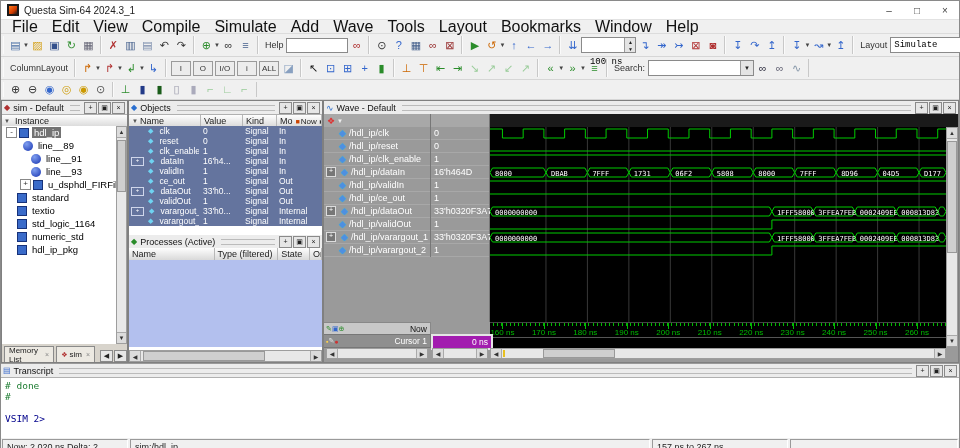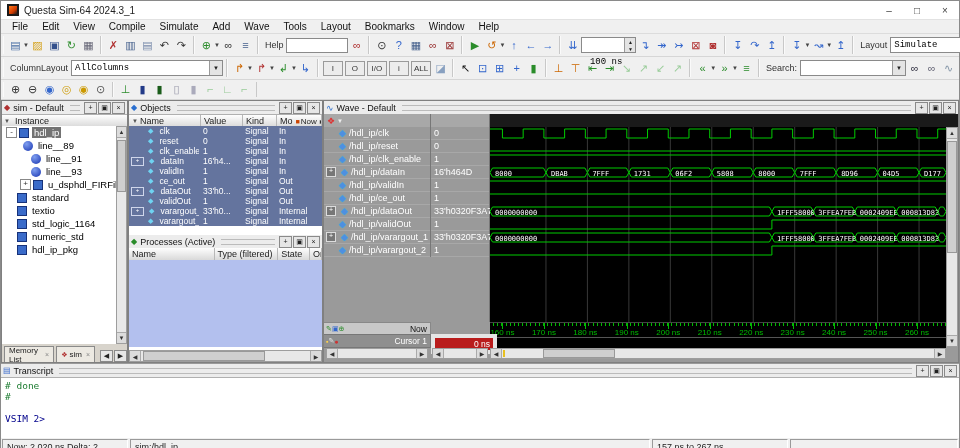--- a/index.html
+++ b/index.html
@@ -7,21 +7,21 @@
   .app{position:relative;width:958px;height:446px;border:1px solid #8a8a8a;background:#f0f0f0;}
   
   .titlebar{height:18px;background:#ffffff;display:flex;align-items:center;border-bottom:1px solid #e2e2e2;}
   .applogo{width:12px;height:12px;margin:0 5px 0 6px;background:#1a1a1a;position:relative;flex:0 0 auto;}
   .applogo::after{content:"";position:absolute;left:2px;top:2px;width:8px;height:8px;background:linear-gradient(135deg,#ff7a1a 0%,#d23b00 60%,#1a1a1a 100%);}
   .apptitle{font-size:10px;color:#222;}
   .wincontrols{margin-left:auto;display:flex;height:100%;}
   .winbtn{width:28px;height:100%;display:flex;align-items:center;justify-content:center;font-size:10px;color:#444;}
   
   .menubar{height:13px;display:flex;align-items:center;background:#f0f0f0;border-bottom:1px solid #dcdcdc;padding-left:4px;}
-  .mitem{font-size:10px;padding:0 7px;color:#111;}
+  .mitem{font-size:16px;padding:0 7px;color:#111;}
   
   .toolbar{display:flex;align-items:center;background:#f0f0f0;border-bottom:1px solid #d6d6d6;padding:0 2px;}
   #tb1{height:22px;} #tb2{height:22px;} #tb3{height:19px;}
   .tbgroup{display:flex;align-items:center;padding:0 3px;border-right:1px solid #c8c8c8;border-left:1px solid #fafafa;height:80%;}
   .tbicon{width:15px;height:15px;margin:0 1px;display:flex;align-items:center;justify-content:center;font-size:11px;line-height:1;cursor:default;}
   .tbdd{font-size:6px;color:#444;margin-left:-1px;}
   .tblabel{font-size:9px;color:#333;margin:0 3px;}
   .tbinput{height:13px;border:1px solid #8a8a8a;background:#fff;font-size:9px;padding:0 2px;}
   .combo{display:flex;align-items:center;height:14px;border:1px solid #8a8a8a;background:#fff;font-size:9px;}
   .combo .cval{flex:1;padding:0 3px;white-space:nowrap;overflow:hidden;font-family:"Liberation Mono",monospace;font-size:9px;}
@@ -175,24 +175,20 @@
       <div class="tbgroup">
         <span class="tblabel">Layout</span>
         <div class="combo" style="width: 118px;">
           <span class="cval">Simulate</span>
         </div>
       </div>
     </div>
   <div class="toolbar" id="tb2">
       <div class="tbgroup">
         <span class="tblabel">ColumnLayout</span>
-        <div class="combo" style="width: 150px;">
-          <span class="cval">AllColumns</span>
-          <span class="cbtn">▼</span>
-        </div>
       </div>
       <div class="tbgroup">
         <span class="tbicon" style="color: rgb(204, 102, 0);">↱</span>
         <span class="tbdd">▼</span>
         <span class="tbicon" style="color: rgb(176, 48, 48);">↱</span>
         <span class="tbdd">▼</span>
         <span class="tbicon" style="color: rgb(42, 140, 42);">↲</span>
         <span class="tbdd">▼</span>
         <span class="tbicon" style="color: rgb(51, 102, 204);">↳</span>
       </div>
@@ -712,21 +708,21 @@
       </div>
       <div style="position:absolute;top:233px;left:107px;width:58px;height:12px;background:#c8c8c8;border:1px solid #888;display:flex;align-items:center;justify-content:flex-end;font-size:8.5px;">
         <span style="margin-right:3px;color:#111;">2020 ns</span>
       </div>
       <div style="position:absolute;top:233px;left:0;width:106px;height:12px;background:#8f8f8f;border:1px solid #777;border-left:none;display:flex;align-items:center;font-size:8.5px;color:#fff;">
         <span style="color:#ffd24a;font-size:7px;margin-left:2px;">▪</span>
         <span style="color:#e8e8e8;font-size:7px;">✎</span>
         <span style="color:#c33;font-size:7px;">●</span>
         <span style="margin-left:auto;margin-right:3px;">Cursor 1</span>
       </div>
-      <div style="position:absolute;top:233px;left:107px;width:58px;height:12px;background:#b91c1c;border:4px solid #e5e5e5;display:flex;align-items:center;justify-content:flex-end;font-size:8.5px;color:#fff;">
+      <div style="position:absolute;top:233px;left:107px;width:58px;height:12px;background:#a21caf;border:2px solid #e5e5e5;display:flex;align-items:center;justify-content:flex-end;font-size:8.5px;color:#fff;">
         <span style="margin-right:3px;">0 ns</span>
       </div>
 
       <div class="sb" style="position:absolute;left:2px;bottom:3px;width:102px;height:11px;">
         <div class="sbarrow">◀</div>
           <div class="sbarrow r">▶</div>
       </div>
       <div class="sb" style="position:absolute;left:108px;bottom:3px;width:56px;height:11px;">
         <div class="sbarrow">◀</div>
           <div class="sbarrow r">▶</div>

